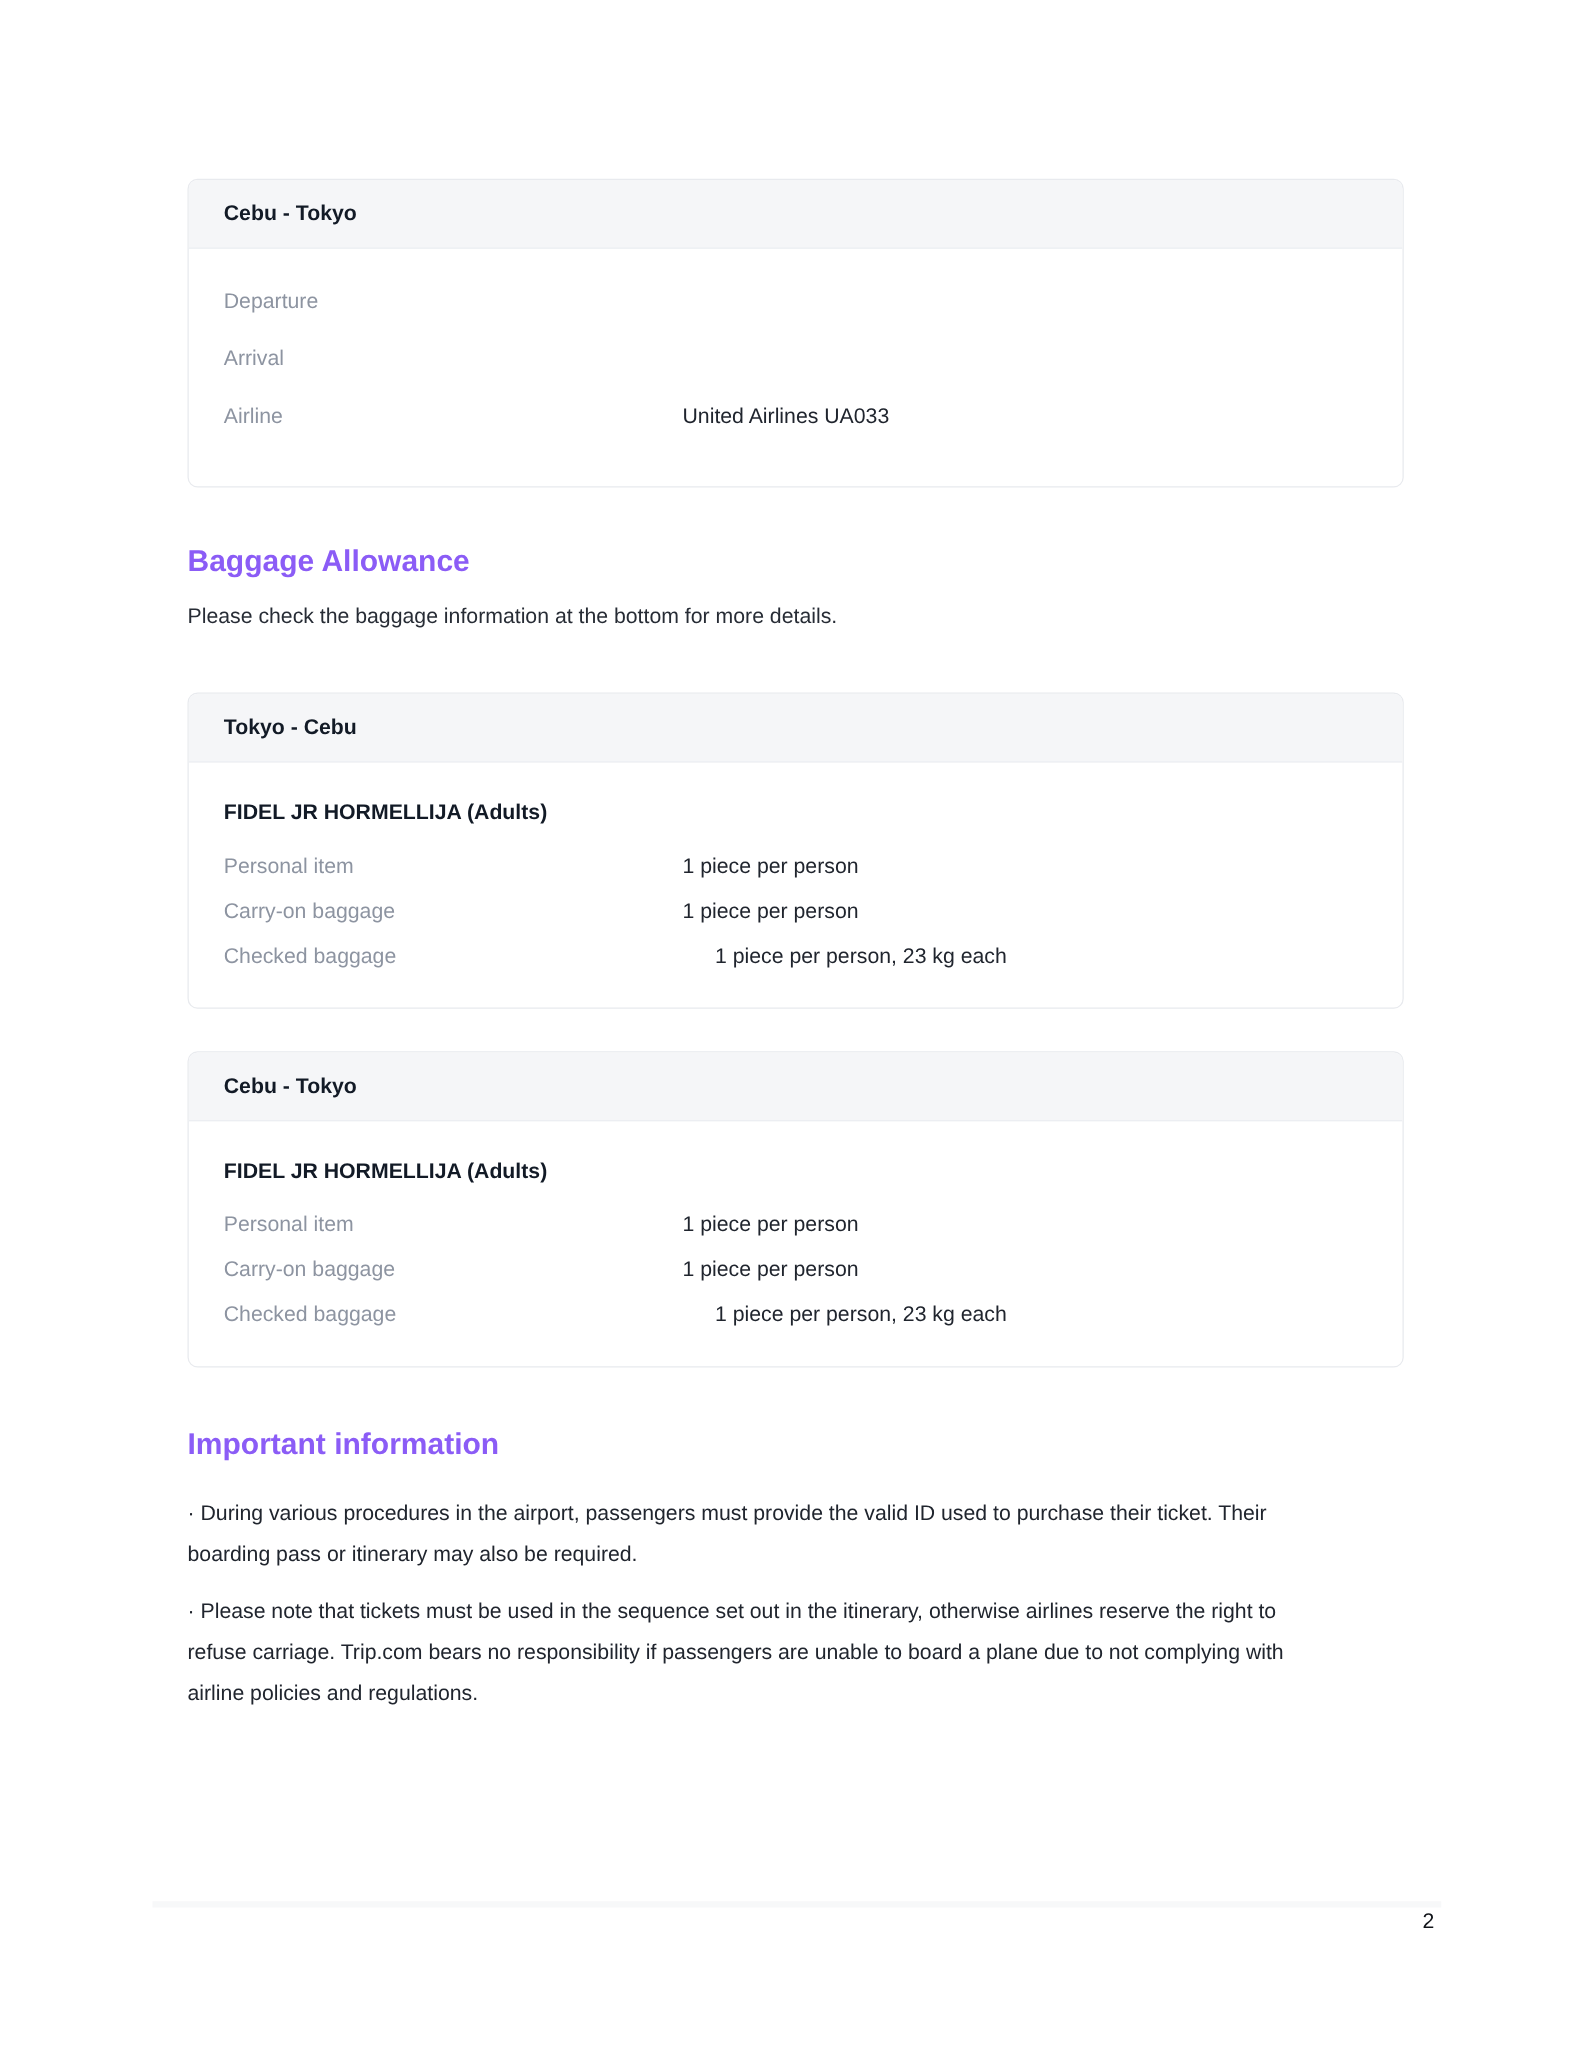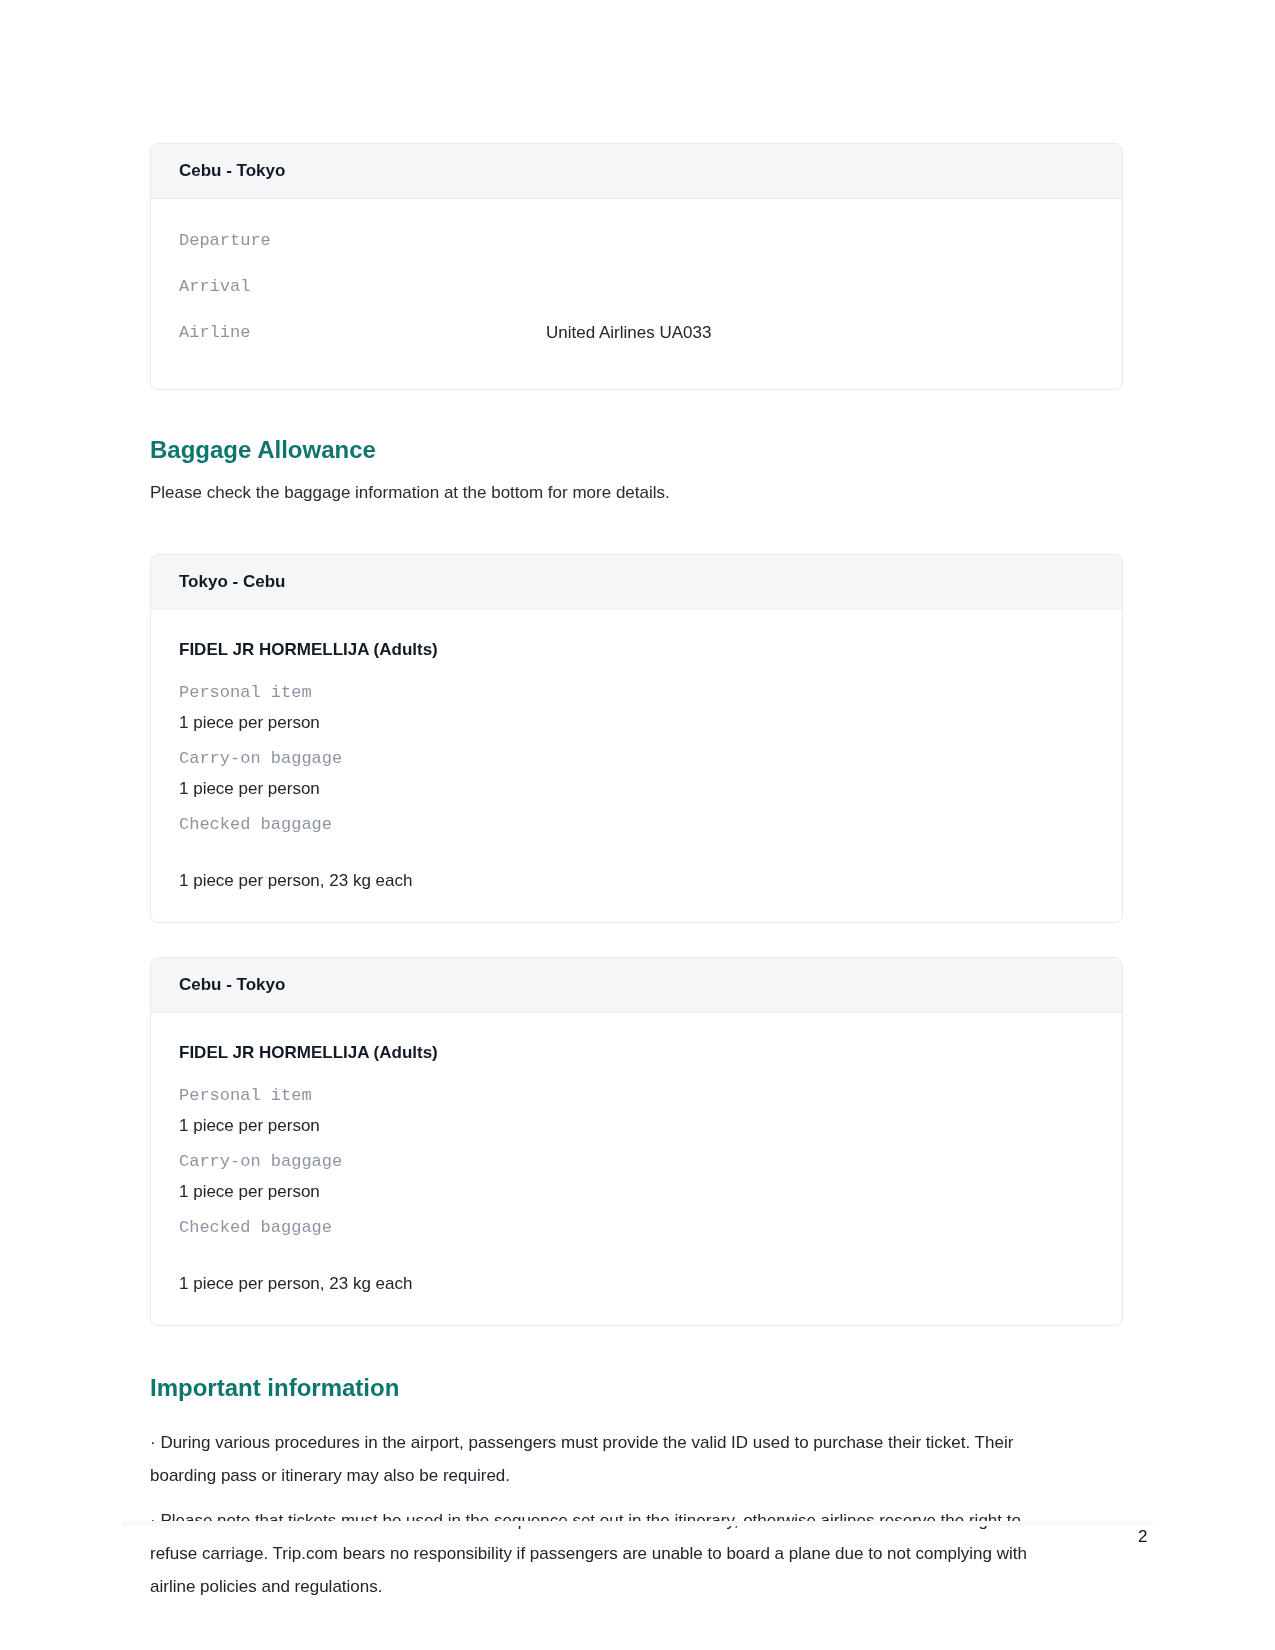--- a/index.html
+++ b/index.html
@@ -24,34 +24,34 @@
     border-bottom:1px solid #eceef2;
     padding:15px 28px;
     font-size:17px;font-weight:700;line-height:24px;
     color:#121a26;
   }
   .flight-body{padding:26px 28px 40px 28px;}
   .bag-body{padding:28px 28px 26px 28px;}
 
   .info-row{display:flex;font-size:17px;line-height:32px;margin-bottom:14px;}
   .info-row:last-child{margin-bottom:0;}
-  .row-label{width:367px;flex-shrink:0;color:#8d94a1;font-family:Liberation Mono, monospace;}
+  .row-label{width:367px;flex-shrink:0;color:#8d94a1;}
   .row-value{max-width:500px;color:#20252e;}
 
-  .bag-row{display:flex;font-size:17px;line-height:30px;margin-bottom:6px;flex-direction:column;}
+  .bag-row{display:flex;font-size:17px;line-height:30px;margin-bottom:6px;}
   .bag-row:last-child{margin-bottom:0;gap:26px;}
 
   .passenger-name{
     font-size:17px;font-weight:700;line-height:24px;
     color:#121a26;margin:0 0 16px 0;
   }
 
   .section-heading{
     font-size:24px;font-weight:700;line-height:32px;
-    color:#0f766e;margin:44px 0 0 0;
+    color:#8b5cf6;margin:44px 0 0 0;
   }
   .section-subtitle{
     font-size:17px;line-height:26px;color:#272c35;
     margin:14px 0 0 0;
   }
   .card-gap-1{margin-top:48px;}
   .card-gap-2{margin-top:34px;}
 
   .imp-heading{margin-top:46px;}
   .bullet{

